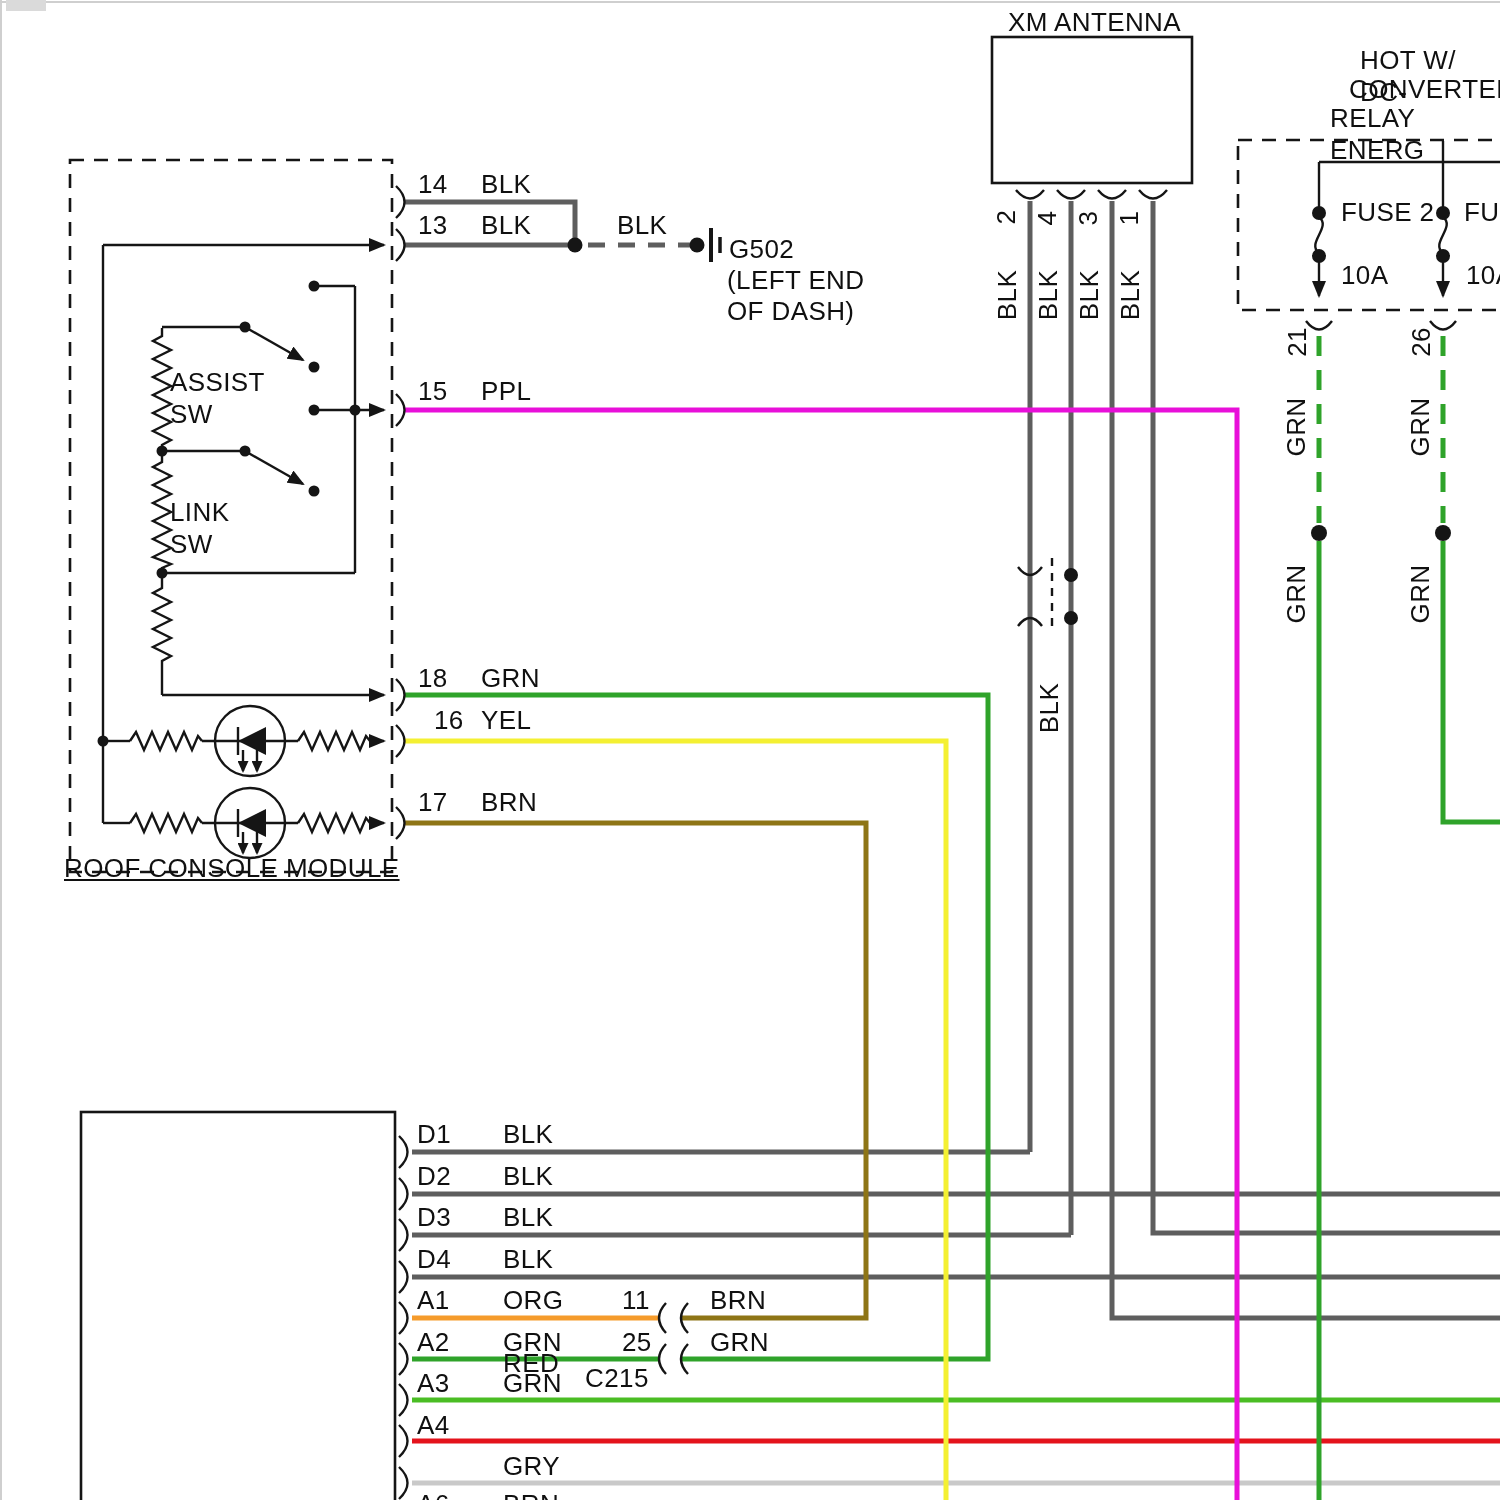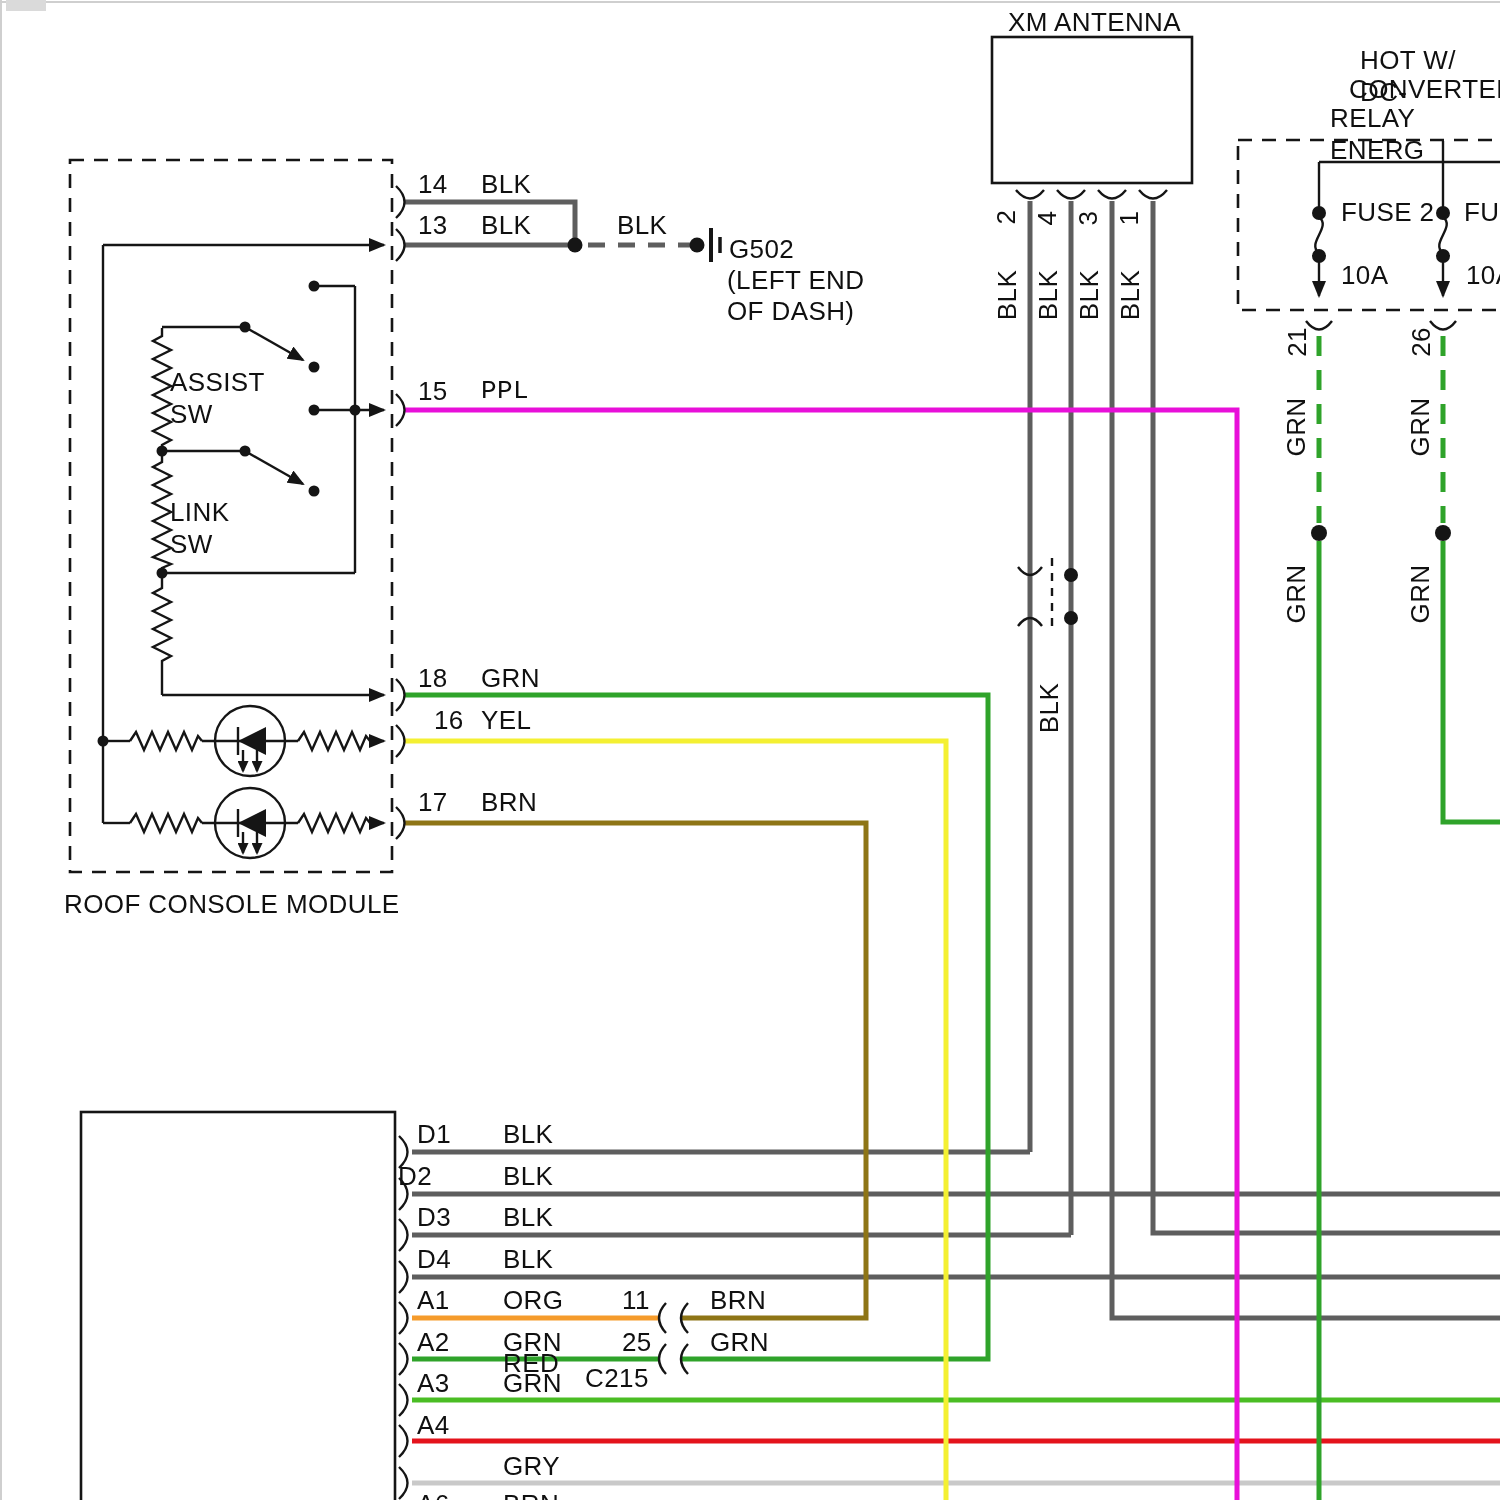--- a/index.html
+++ b/index.html
@@ -233,35 +233,35 @@
     <div class="label rot" style="left: 1049px; top: 708px;">BLK</div>
     <div class="label" style="left: 418px; top: 168px;">14</div>
     <div class="label" style="left: 481px; top: 168px;">BLK</div>
     <div class="label" style="left: 418px; top: 209px;">13</div>
     <div class="label" style="left: 481px; top: 209px;">BLK</div>
     <div class="label" style="left: 617px; top: 209px;">BLK</div>
     <div class="label" style="left: 729px; top: 233px;">G502</div>
     <div class="label" style="left: 727px; top: 264px;">(LEFT END</div>
     <div class="label" style="left: 727px; top: 295px;">OF DASH)</div>
     <div class="label" style="left: 418px; top: 375px;">15</div>
-    <div class="label" style="left: 481px; top: 375px; font-family: Liberation Mono, monospace;">PPL</div>
+    <div class="label" style="left: 481px; top: 375px;">PPL</div>
     <div class="label ctr" style="left: 170px; top: 366px; width: 134px;">ASSIST
 SW</div>
     <div class="label ctr" style="left: 170px; top: 496px; width: 134px;">LINK
 SW</div>
     <div class="label" style="left: 418px; top: 662px;">18</div>
     <div class="label" style="left: 481px; top: 662px;">GRN</div>
     <div class="label" style="left: 418px; top: 704px; margin-left: 16px;">16</div>
     <div class="label" style="left: 481px; top: 704px;">YEL</div>
     <div class="label" style="left: 418px; top: 786px; text-align: center;">17</div>
     <div class="label" style="left: 481px; top: 786px;">BRN</div>
-    <div class="label" style="left: 64px; top: 888px;">ROOF CONSOLE MODULE</div>
+    <div class="label" style="left: 64px; top: 852px; text-decoration: underline;">ROOF CONSOLE MODULE</div>
     <div class="label" style="left: 417px; top: 1118px;">D1</div>
     <div class="label" style="left: 503px; top: 1118px;">BLK</div>
-    <div class="label" style="left: 398px; top: 1160px;">D2</div>
+    <div class="label" style="left: 417px; top: 1160px;">D2</div>
     <div class="label" style="left: 503px; top: 1160px;">BLK</div>
     <div class="label" style="left: 417px; top: 1201px;">D3</div>
     <div class="label" style="left: 503px; top: 1201px;">BLK</div>
     <div class="label" style="left: 417px; top: 1243px;">D4</div>
     <div class="label" style="left: 503px; top: 1243px;">BLK</div>
     <div class="label" style="left: 417px; top: 1284px;">A1</div>
     <div class="label" style="left: 503px; top: 1284px;">ORG</div>
     <div class="label" style="left: 622px; top: 1284px;">11</div>
     <div class="label" style="left: 710px; top: 1284px;">BRN</div>
     <div class="label" style="left: 417px; top: 1326px;">A2</div>

